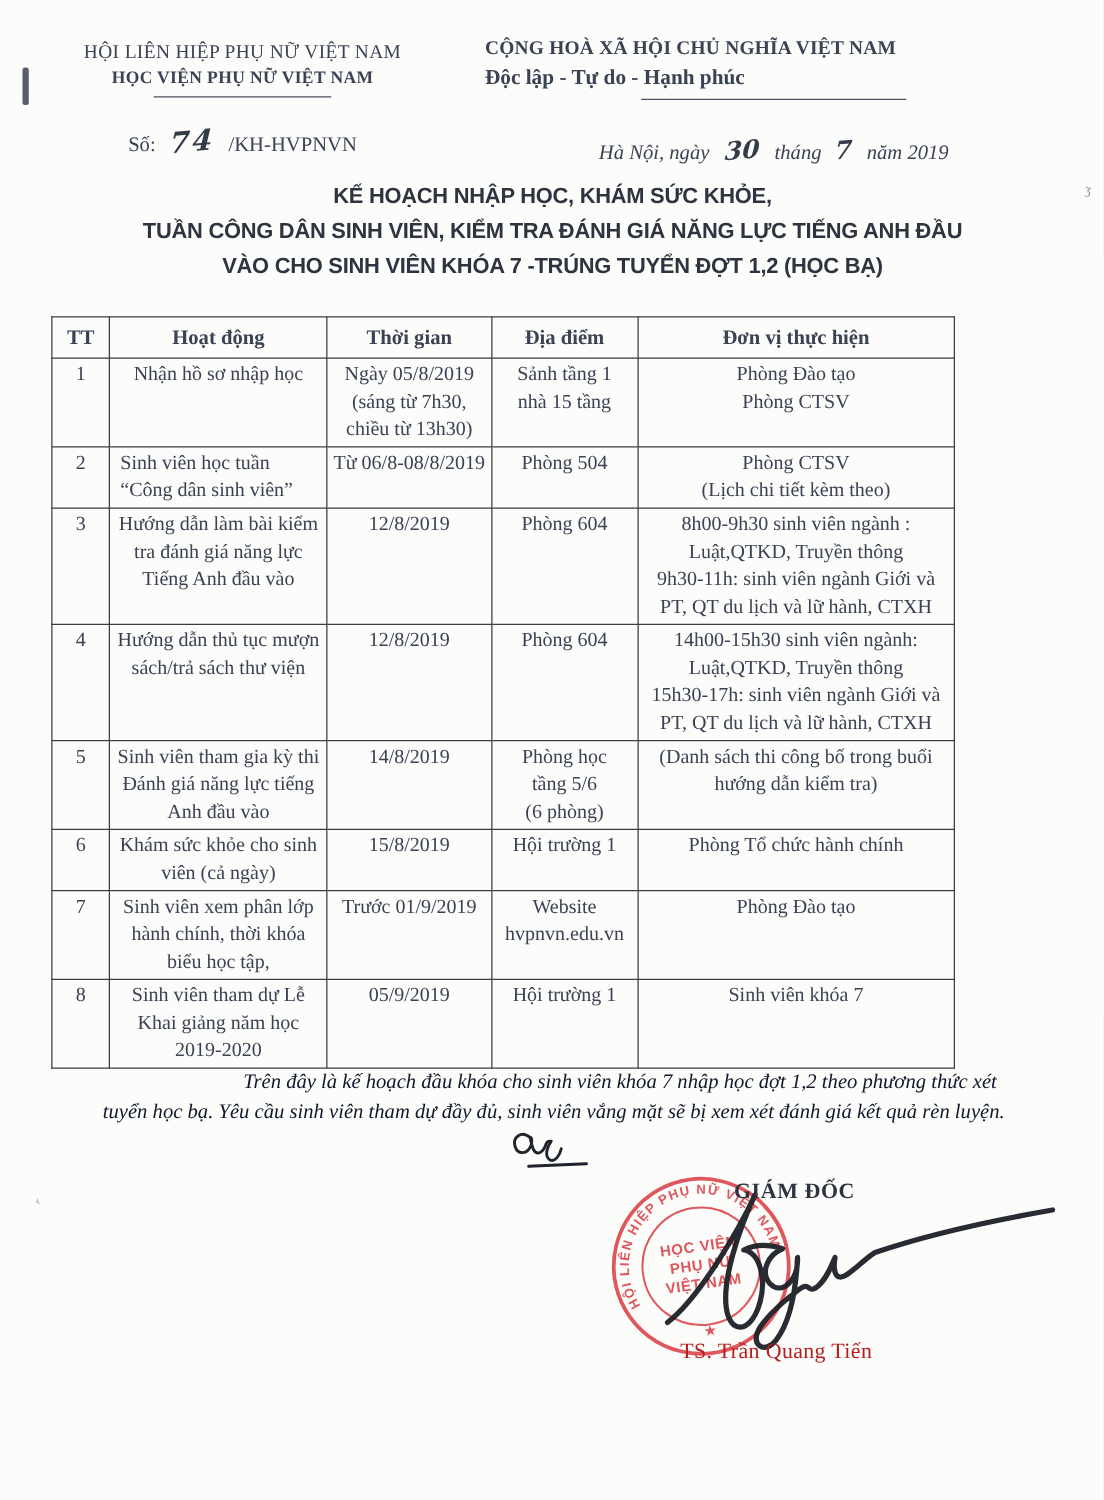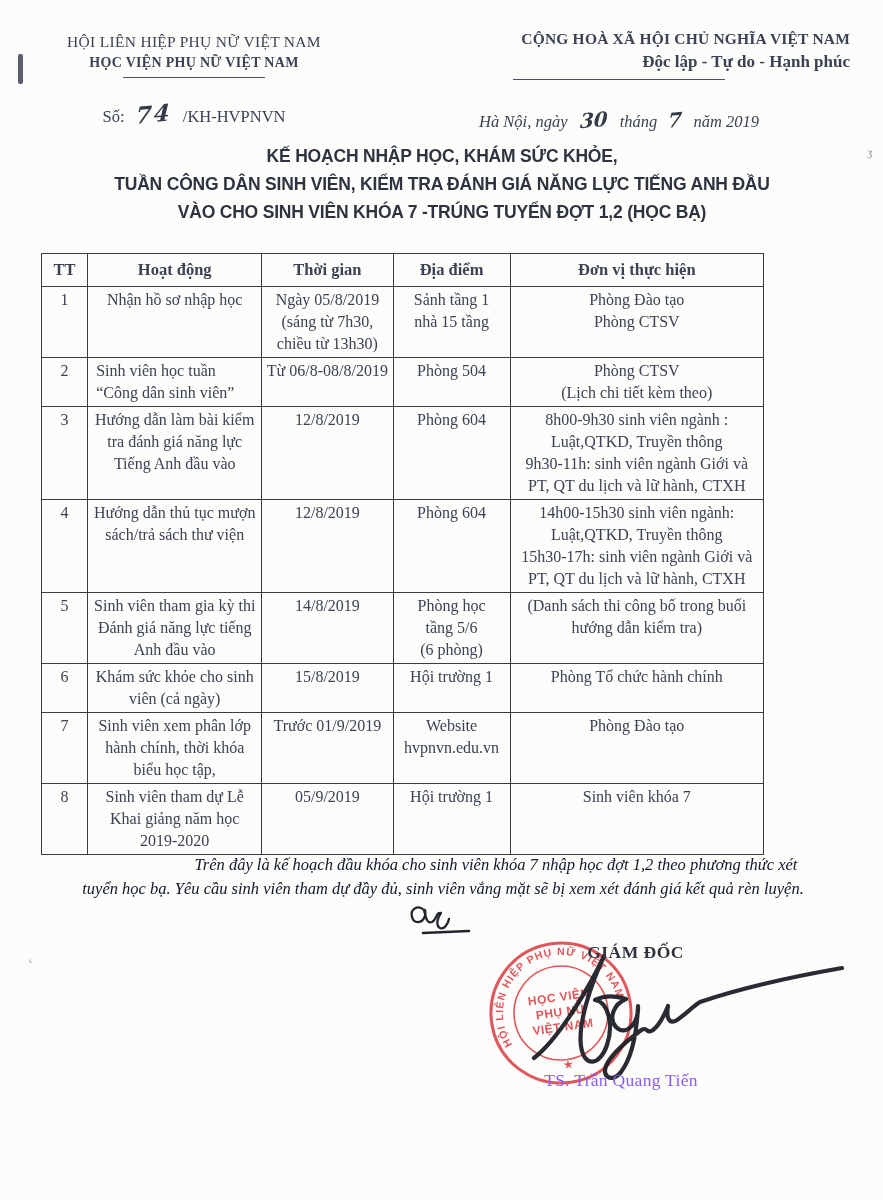--- a/index.html
+++ b/index.html
@@ -11,21 +11,21 @@
     font-family:"Liberation Serif", serif;
     color:#3b4254;
     overflow:hidden;
   }
   
   .hdr-left{position:absolute;left:36px;top:33px;width:316px;text-align:center;}
   .hdr-left .l1{font-size:15.5px;letter-spacing:.3px;}
   .hdr-left .l2{font-size:14px;font-weight:bold;margin-top:4px;letter-spacing:.3px;}
   .hdr-left .rule{width:142px;border-top:1.6px solid #4a5160;margin:6px auto 0;}
   .num-line{position:absolute;left:36px;top:100px;width:316px;text-align:center;font-size:16.5px;}
-  .hdr-right{position:absolute;left:388px;top:30px;width:462px;text-align:right;}
+  .hdr-right{position:absolute;left:388px;top:30px;width:462px;text-align:left;}
   .hdr-right .l1{font-size:15.5px;font-weight:bold;letter-spacing:.2px;}
   .hdr-right .l2{font-size:17px;font-weight:bold;margin-top:4px;}
   .hdr-right .rule{width:212px;border-top:1.6px solid #4a5160;margin:7px auto 0;}
   .date-line{position:absolute;left:388px;top:108px;width:462px;text-align:center;
              font-style:italic;font-size:16.5px;}
   .hand{
     font-family:"DejaVu Serif", serif;
     font-style:italic;font-weight:bold;
     display:inline-block;
     transform:rotate(-5deg) skewX(-8deg);
@@ -58,21 +58,21 @@
   .note{position:absolute;left:78px;top:853px;width:730px;
         font-style:italic;font-size:16.5px;line-height:23.5px;
         text-indent:106px;color:#0f172a;text-align:center;}
   .initials-svg{display:inline-block;vertical-align:-12px;margin-left:2px;}
   
   .sig-title{position:absolute;left:520px;top:942px;width:164px;text-align:right;
              font-weight:bold;font-size:17.5px;letter-spacing:.5px;color:#2d3440;z-index:3;}
   .seal-svg{position:absolute;left:486px;top:938px;z-index:1;opacity:.92;}
   .autograph-svg{position:absolute;left:520px;top:946px;z-index:2;}
   .sig-name{position:absolute;left:496px;top:1070px;width:250px;text-align:center;
-            font-size:17.5px;color:#8b5cf6;letter-spacing:.3px;z-index:3;}
+            font-size:17.5px;color:#b91c1c;letter-spacing:.3px;z-index:3;}
   
   .artifact-bar{position:absolute;left:18px;top:54px;width:5px;height:30px;
                 background:#3b4254;border-radius:2px;opacity:.85;}
   .artifact-tr{position:absolute;left:868px;top:146px;font-size:11px;color:#8a8f98;
                transform:rotate(10deg);}
   .artifact-bl{position:absolute;left:28px;top:953px;font-size:12px;color:#9aa0a8;
                transform:rotate(-25deg);}
 </style>
 </head>
 <body>

